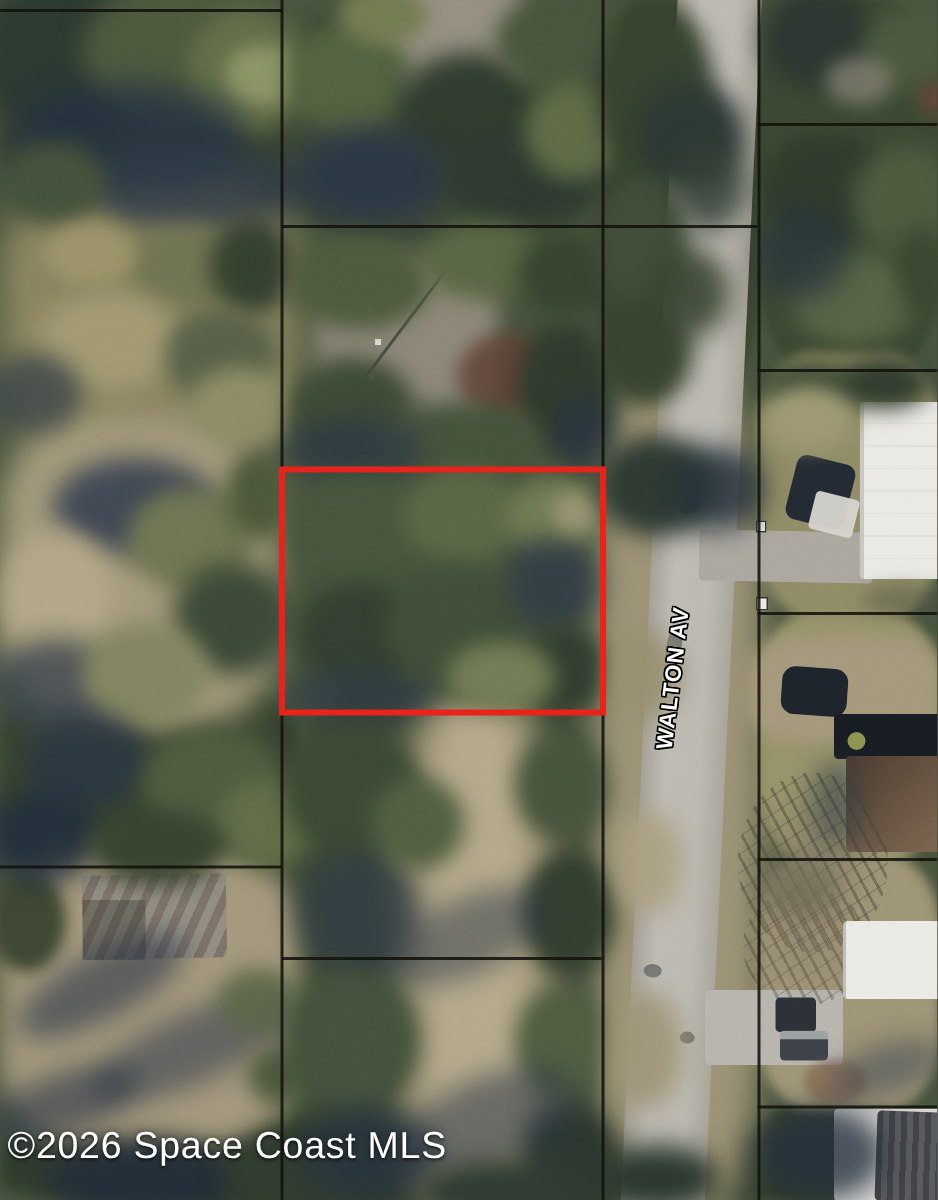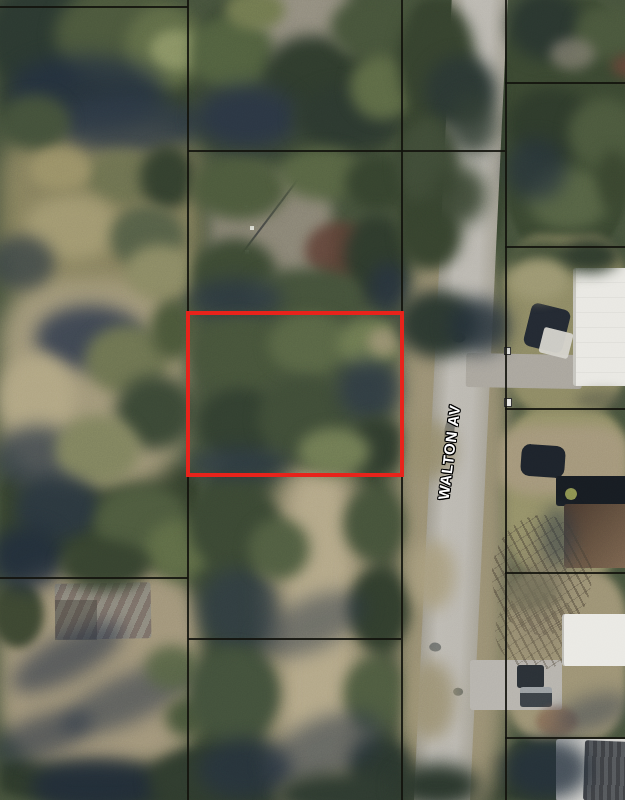--- a/index.html
+++ b/index.html
@@ -232,13 +232,14 @@
     <div class="pline h" style="left:505px;top:82px;width:120px;"></div>
     <div class="pline h" style="left:505px;top:246px;width:120px;"></div>
     <div class="pline h" style="left:505px;top:408px;width:120px;"></div>
     <div class="pline h" style="left:505px;top:572px;width:120px;"></div>
     <div class="pline h" style="left:505px;top:737px;width:120px;"></div>
   </div>
 
   <div id="boundary"></div>
 
   <div id="street-label">WALTON AV</div>
+  <div id="watermark">©2026 Space Coast MLS</div>
 </div>
 
 </body></html>

